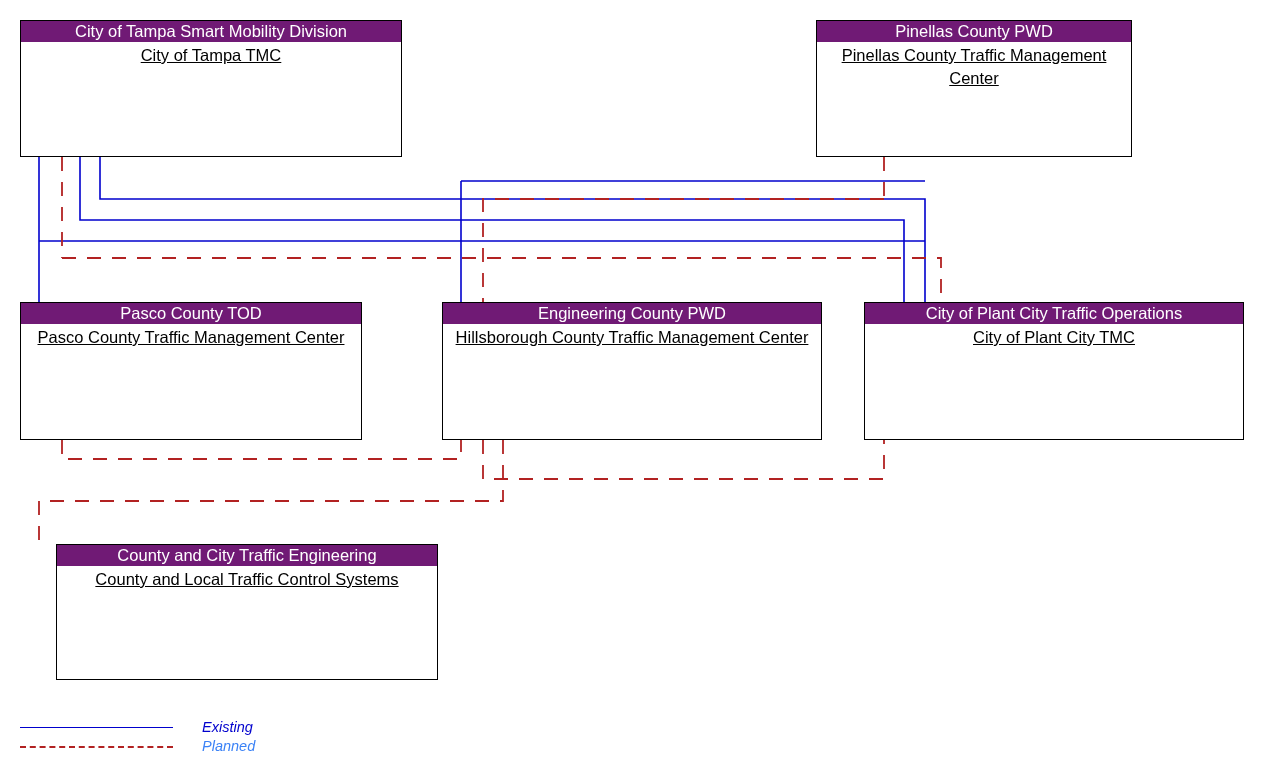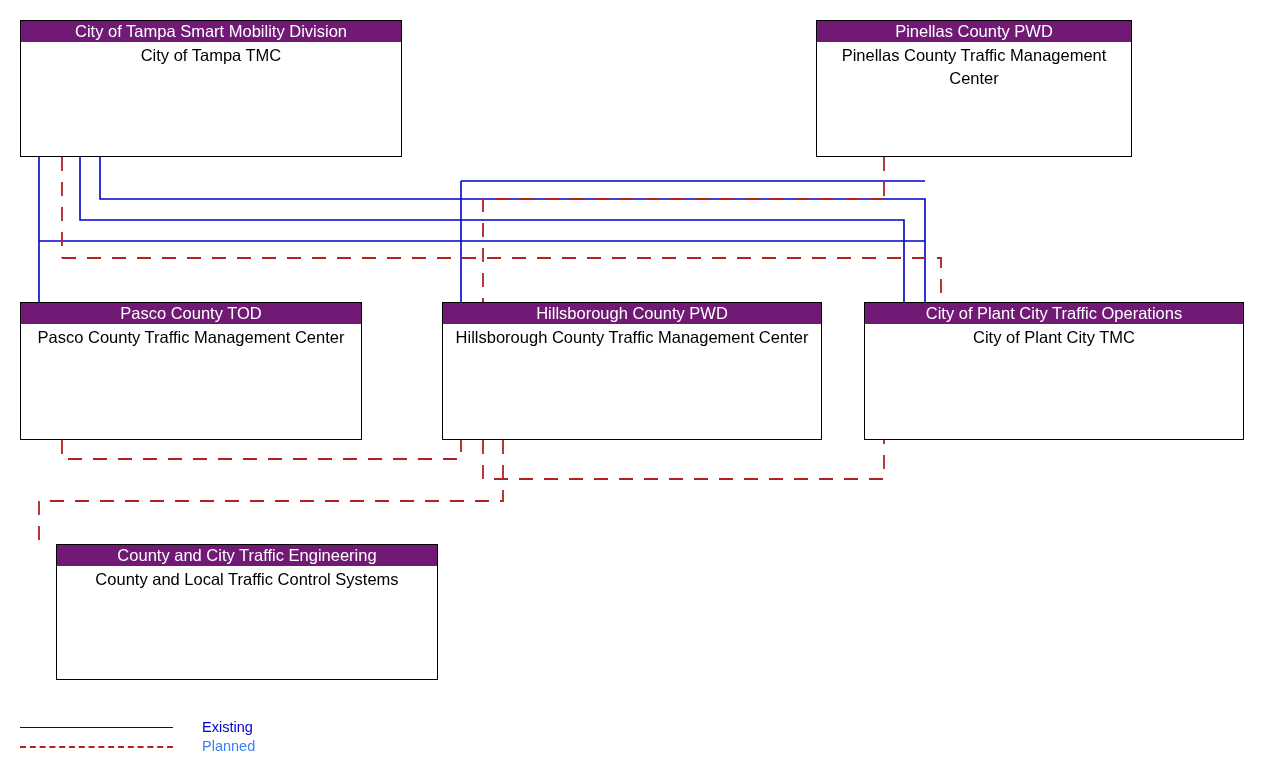--- a/index.html
+++ b/index.html
@@ -40,20 +40,21 @@
     text-align: center;
     white-space: nowrap;
     overflow: hidden;
   }
   .node-body {
     color: #000000;
     font-size: 16.5px;
     line-height: 23px;
     text-align: center;
     padding: 2px 6px 0 6px;
+    text-decoration: underline;
   }
   .legend {
     position: absolute;
     left: 20px;
     top: 718px;
     z-index: 6;
   }
   .legend-row {
     position: relative;
     height: 19px;
@@ -71,20 +72,21 @@
   .legend-line.planned {
     border-top: 2px dashed #b22222;
   }
   .legend-label {
     position: absolute;
     left: 182px;
     top: 0;
     font-size: 14.5px;
     line-height: 19px;
     white-space: nowrap;
+    font-style: italic;
   }
   .legend-label.existing { color: #0000cd; }
   .legend-label.planned  { color: #3b82f6; }
 </style>
 </head>
 <body>
 
 <div id="canvas">
 
   <svg class="wires" viewBox="0 0 1261 781" xmlns="http://www.w3.org/2000/svg">
@@ -129,21 +131,21 @@
     <div class="node-title">Pinellas County PWD</div>
     <div class="node-body">Pinellas County Traffic Management Center</div>
   </div>
 
   <div class="node" style="left:20px; top:302px; width:342px; height:138px;">
     <div class="node-title">Pasco County TOD</div>
     <div class="node-body">Pasco County Traffic Management Center</div>
   </div>
 
   <div class="node" style="left:442px; top:302px; width:380px; height:138px;">
-    <div class="node-title">Hillsborough County PWD</div>
+    <div class="node-title">Engineering County PWD</div>
     <div class="node-body">Hillsborough County Traffic Management Center</div>
   </div>
 
   <div class="node" style="left:864px; top:302px; width:380px; height:138px;">
     <div class="node-title">City of Plant City Traffic Operations</div>
     <div class="node-body">City of Plant City TMC</div>
   </div>
 
   <div class="node" style="left:20px; top:544px; width:382px; height:136px;margin-left:36px;">
     <div class="node-title">County and City Traffic Engineering</div>

